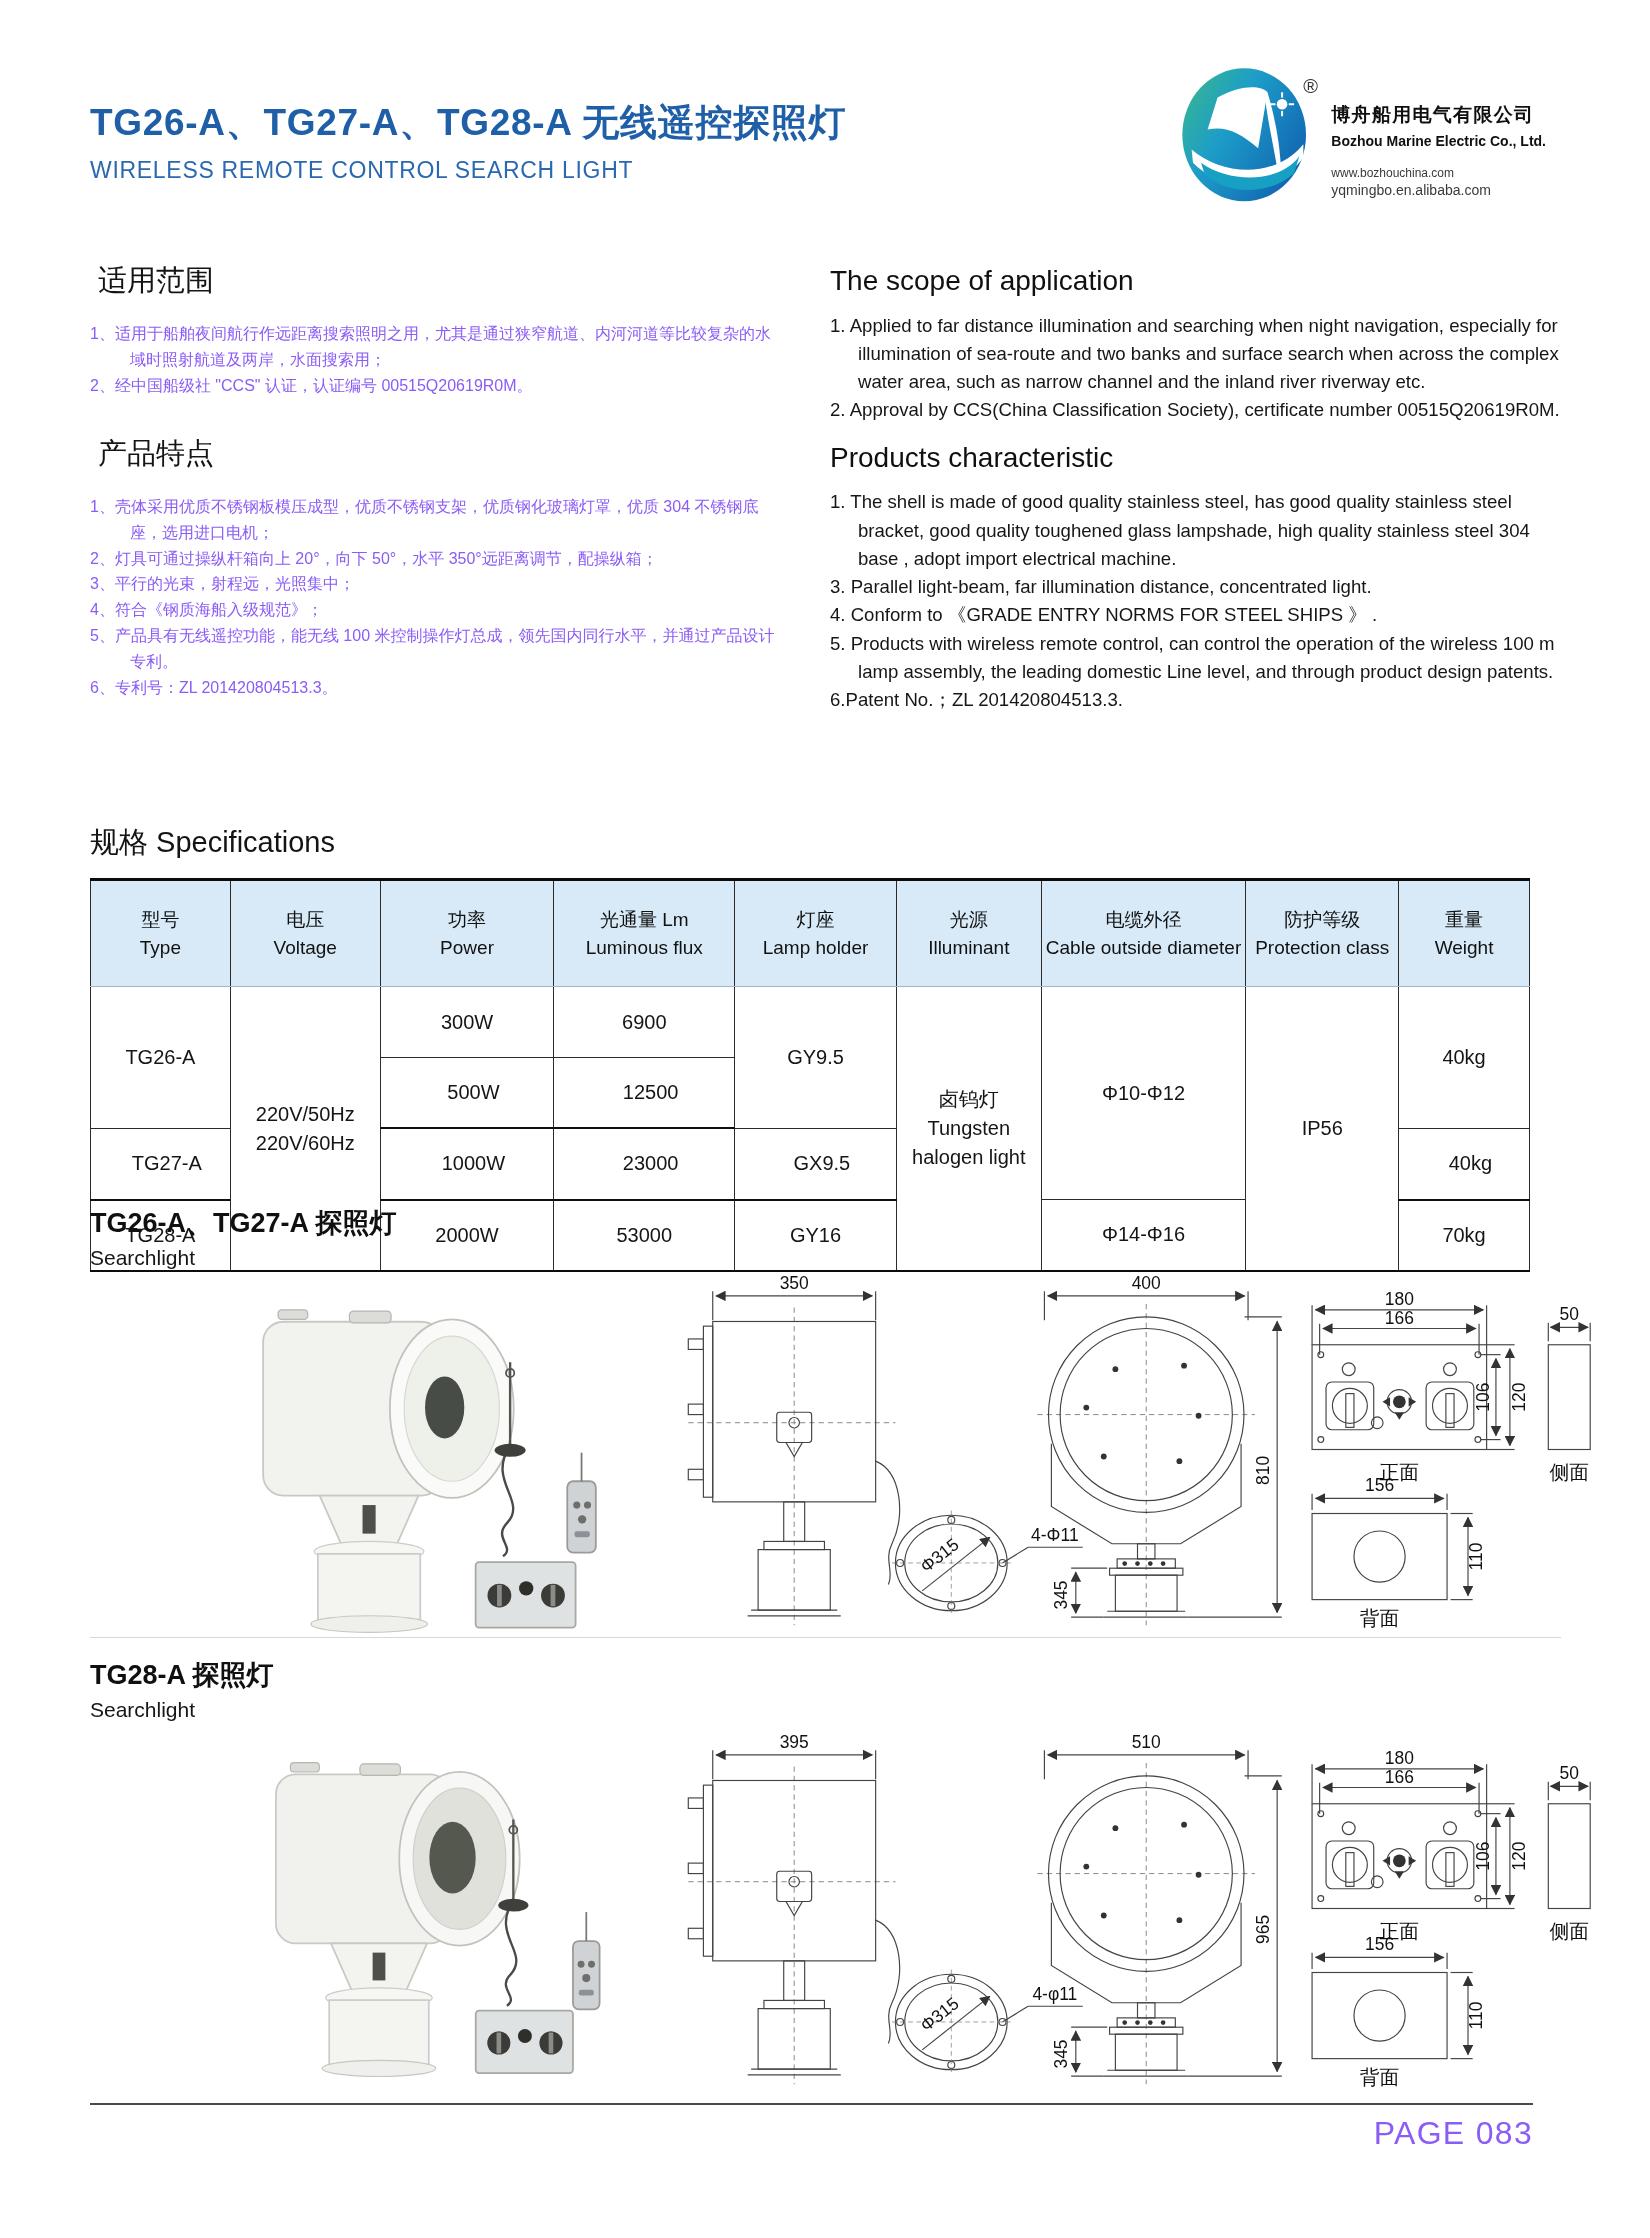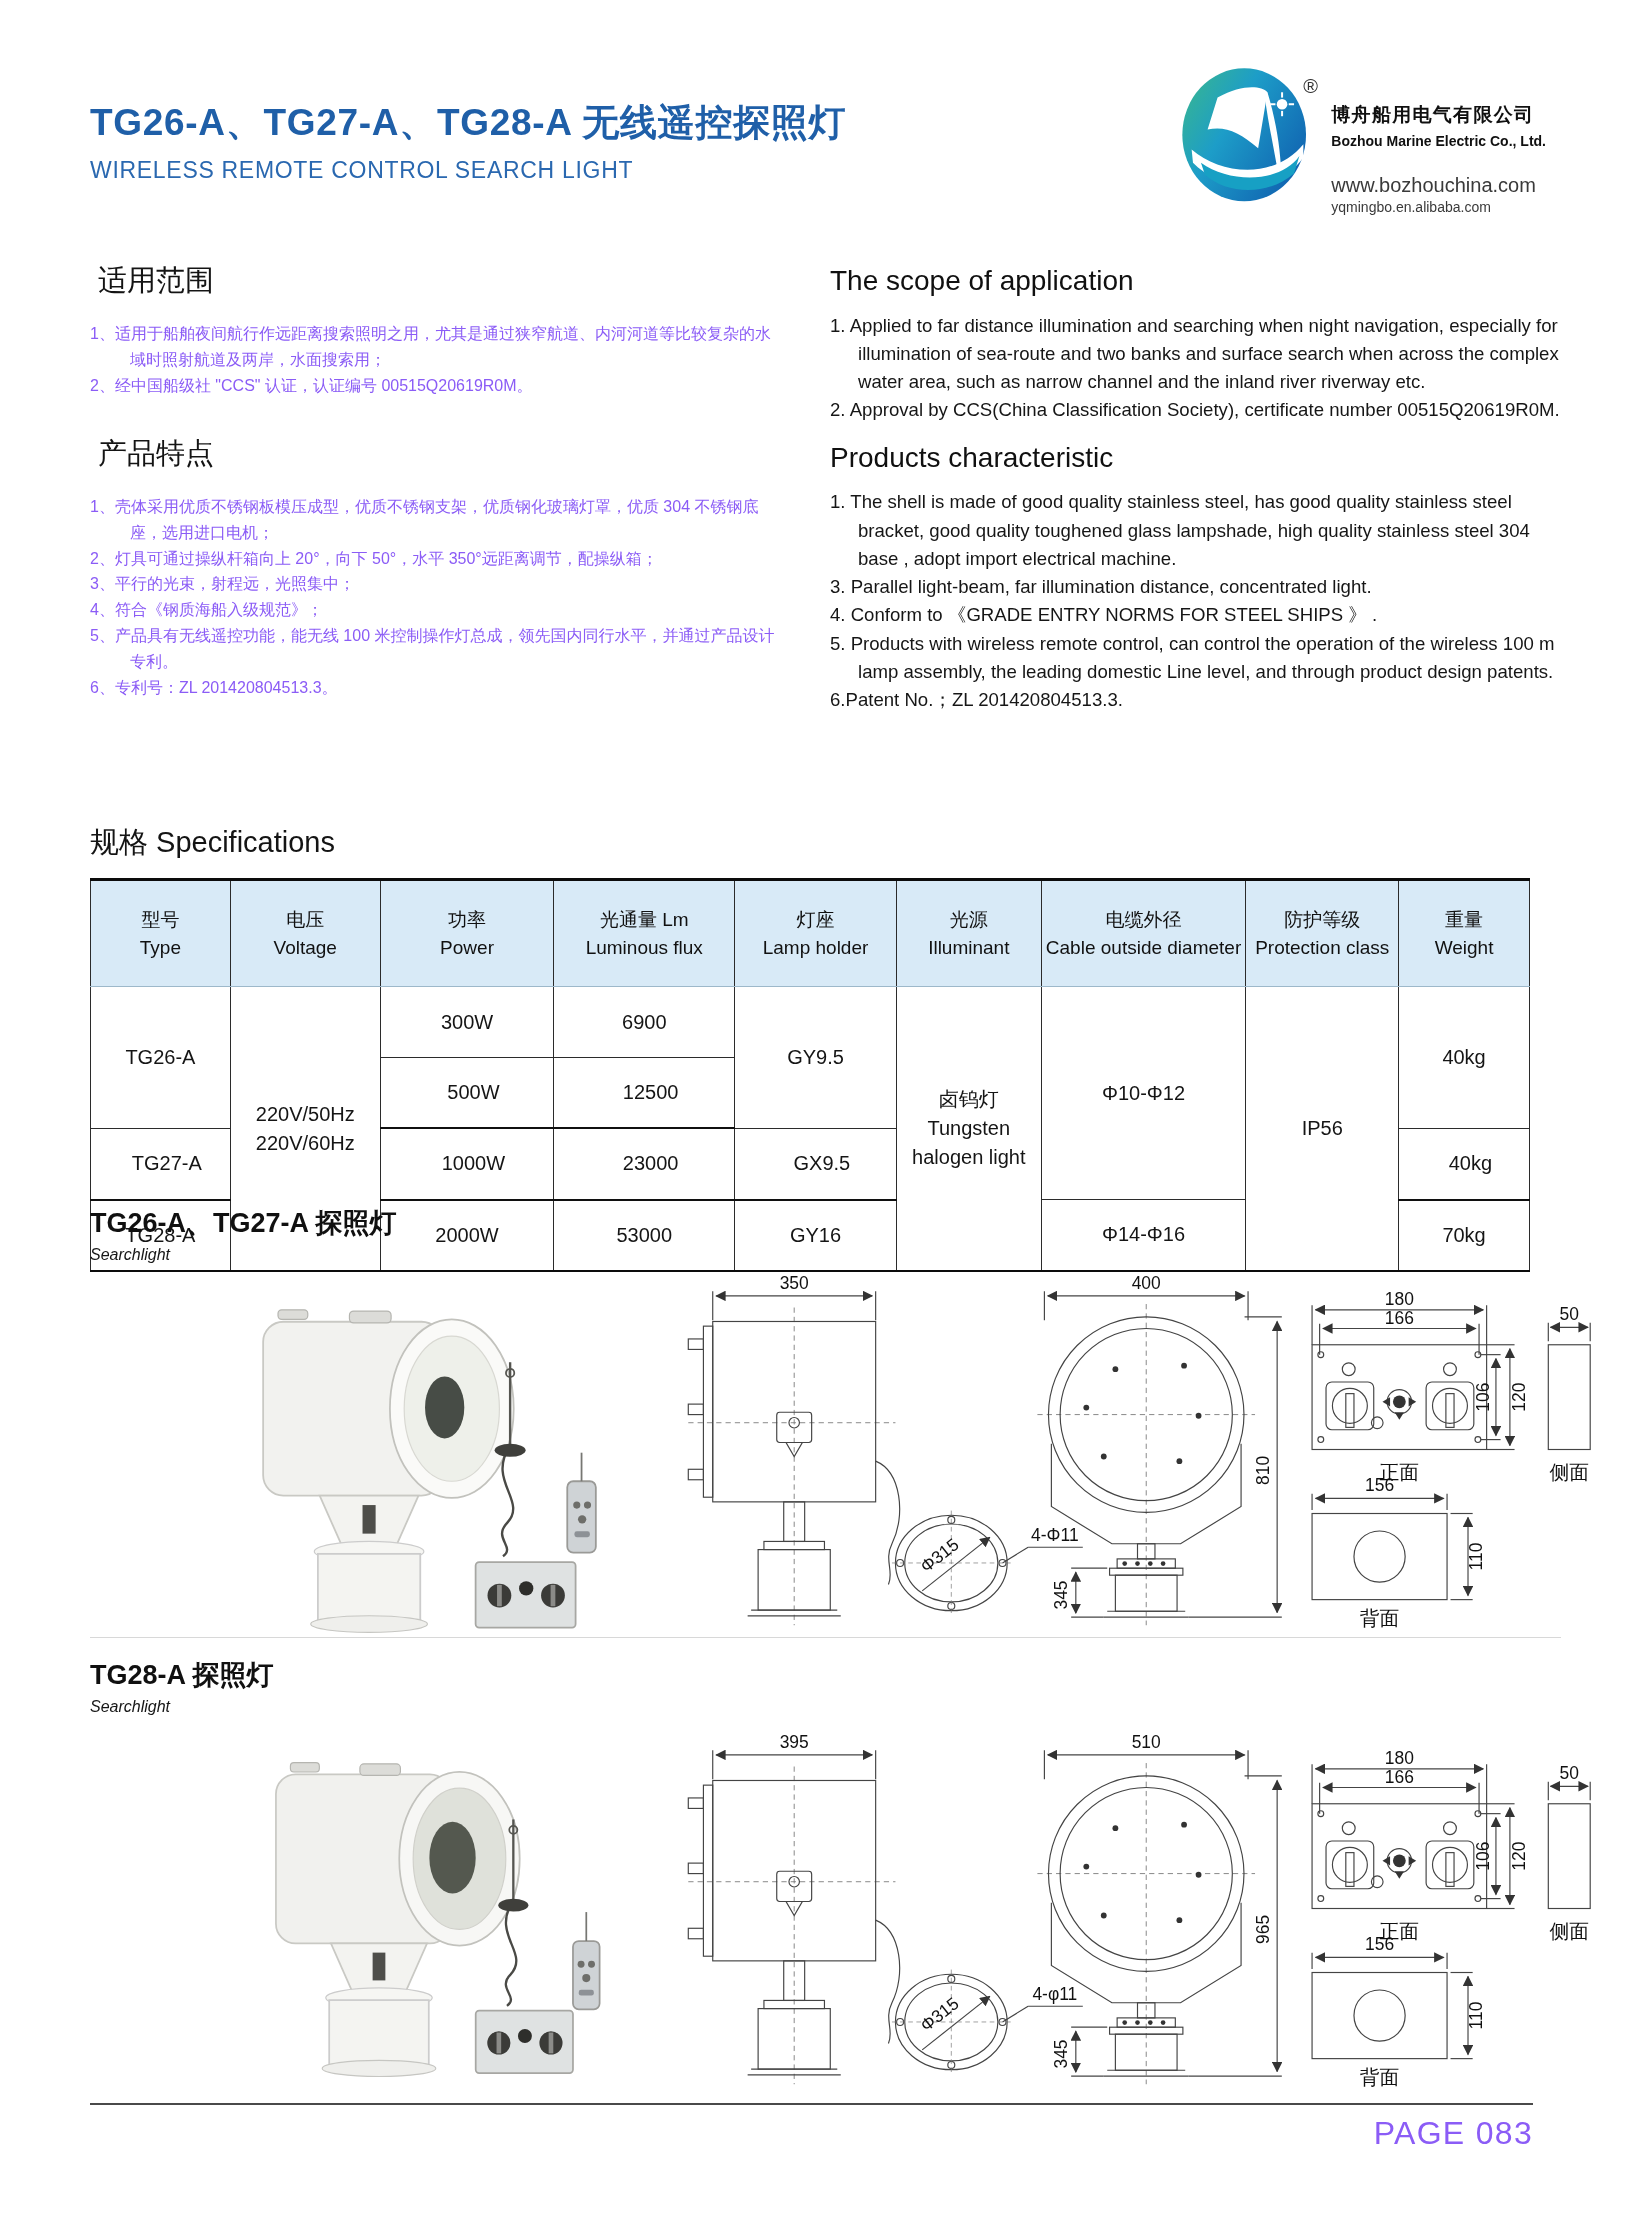--- a/index.html
+++ b/index.html
@@ -9,21 +9,21 @@
   
   .hdr-title{position:absolute;left:90px;top:98px;width:1064px;}
   .hdr-title .t-zh{font-size:37px;font-weight:700;color:#1f5fa8;letter-spacing:0.7px;}
   .hdr-title .t-en{font-size:23px;font-weight:500;color:#2a68b0;margin-top:9.3px;letter-spacing:0.7px;}
   .logo-wrap{position:absolute;left:1181px;top:63px;width:392px;display:flex;gap:17.3px;}
   .logo-icon{position:relative;width:133px;height:141px;flex:0 0 auto;}
   .logo-reg{position:absolute;right:-4px;top:12px;font-size:20px;color:#333;}
   .logo-text{padding-top:39px;}
   .logo-text .c-zh{font-size:19px;font-weight:700;color:#101010;letter-spacing:1.3px;}
   .logo-text .c-en{font-size:14px;font-weight:700;color:#101010;margin-top:4.7px;}
-  .logo-text .c-web{font-size:20px;color:#3a3a3a;margin-top:25px;}
+  .logo-text .c-web{font-size:12px;color:#3a3a3a;margin-top:17px;}
   .logo-text .c-web2{font-size:14px;color:#3a3a3a;margin-top:2px;}
 
   
   .col-left{position:absolute;left:90px;top:261px;width:692px;}
   .col-right{position:absolute;left:830px;top:265px;width:737px;}
   .sec-h-zh{font-size:29px;font-weight:400;color:#141414;margin:0 0 20px 8px;}
   .sec-h-en{font-size:28px;font-weight:400;color:#101010;margin:0 0 14.6px 0;}
   .cn-item{font-size:16px;line-height:1.62;color:#8b5cf6;padding-left:40px;text-indent:-40px;}
   .en-item{font-size:18.6px;line-height:1.52;color:#161616;padding-left:28px;text-indent:-28px;}
   .gap-top{margin-top:35px;}
@@ -38,21 +38,21 @@
   table.spec th{background:#d8eaf7;height:100px;font-size:19px;font-weight:400;line-height:1.3;
                 border:1.3px solid #2b2b2b;border-bottom:0.7px solid #9db8ca;padding:2.7px 4px;text-align:center;color:#111;}
   table.spec td{font-size:20px;border:1.3px solid #2b2b2b;height:64px;text-align:center;
                 vertical-align:middle;padding:2.7px 5.3px;color:#151515;}
   table.spec tr.group-end td{border-bottom:2.7px solid #101010;padding-left:18px;}
   .cell-2l div{line-height:1.45;}
 
   
   .sec-title{position:absolute;}
   .sec-title .s-zh{font-size:27px;font-weight:700;color:#101010;}
-  .sec-title .s-en{font-size:16px;font-weight:400;color:#161616;margin-top:5.3px;font-style:italic;}
+  .sec-title .s-en{font-size:21px;font-weight:400;color:#161616;margin-top:5.3px;}
   .divider{position:absolute;left:90px;width:1471px;border-top:1.3px solid #d8d8d8;}
 
   
   svg text{font-family:"Liberation Sans","DejaVu Sans",sans-serif;}
   svg .dim{font-size:30px;fill:#111;}
   svg .lbl{font-size:34px;fill:#111;}
 
   
   .footer-line{position:absolute;left:90px;top:2103px;width:1443px;border-top:2px solid #4a4a4a;}
   .page-num{position:absolute;left:90px;top:2115px;width:1443px;text-align:right;

